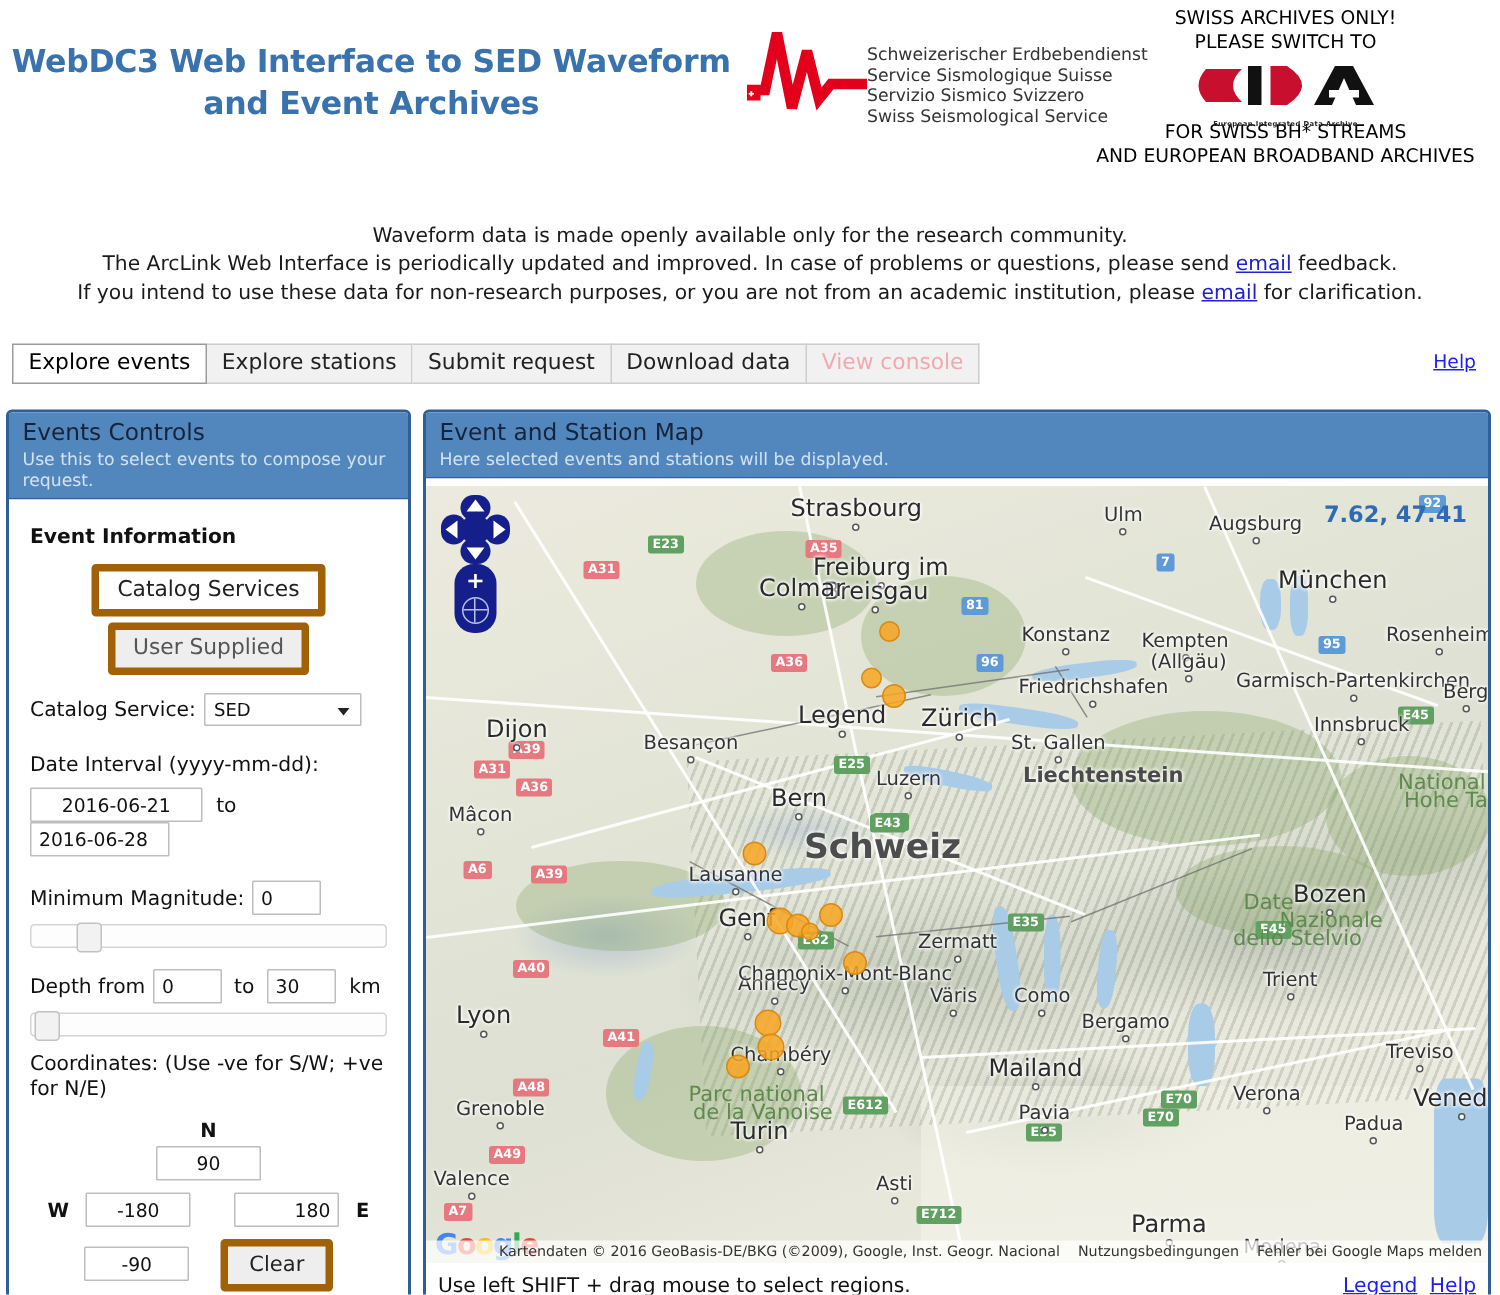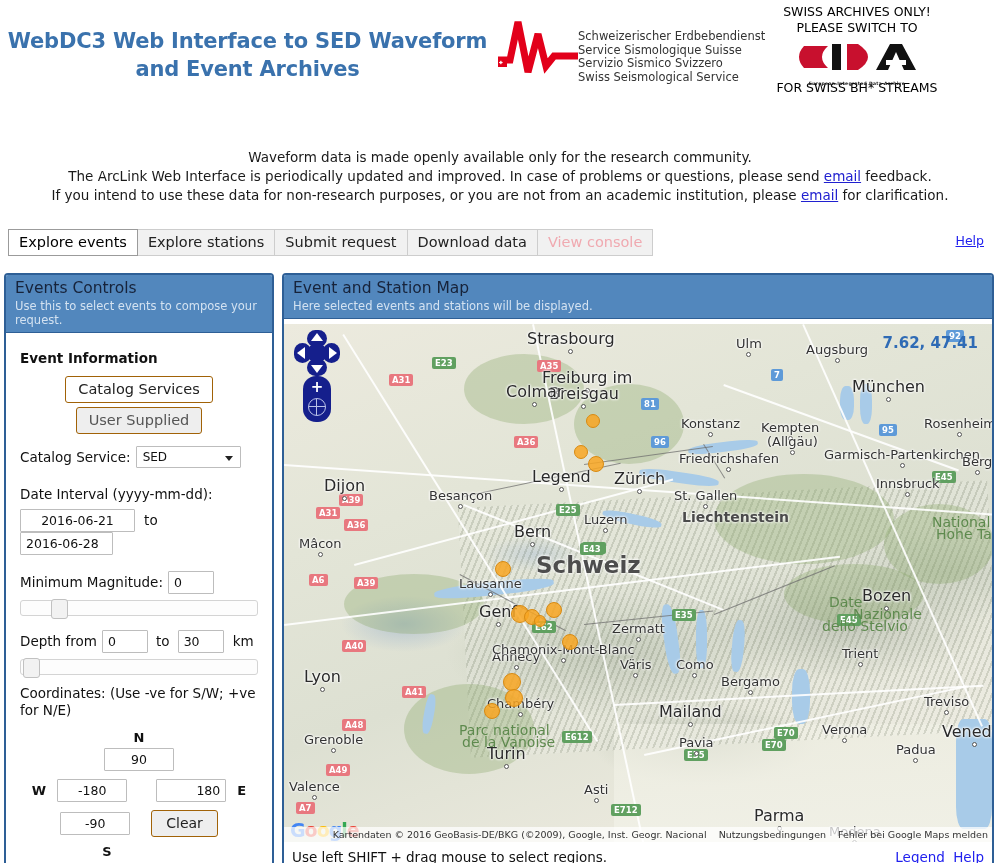--- a/index.html
+++ b/index.html
@@ -149,21 +149,21 @@
   .section-title {
     font-size: 13.5px;
     font-weight: bold;
     color: #111;
     margin: 7px 0 10px 0;
   }
   .btn {
     display: inline-block;
     font-size: 14.5px;
     padding: 3px 12px;
-    border: 1px solid #a16207;
+    border: 5px solid #a16207;
     background: #ffffff;
     color: #222;
     border-radius: 3px;
     cursor: pointer;
     line-height: 19px;
   }
   .btn.gray { background: #eeeeee; color: #555; }
   .btn.small { font-size: 14px; padding: 3px 14px; }
   .center-row { text-align: center; margin-bottom: 4px; }
 
@@ -450,20 +450,21 @@
       <svg width="118" height="34" viewBox="0 0 118 34">
         <path d="M6 6 Q -4 17 6 28 L 30 28 Q 18 17 30 6 Z" fill="#c8102e"></path>
         <rect x="34" y="4" width="9" height="26" fill="#111"></rect>
         <path d="M49 4 L60 4 Q80 17 60 30 L49 30 Z" fill="#c8102e"></path>
         <path d="M92 4 L104 4 L118 30 L106 30 L98 12 L90 30 L78 30 Z" fill="#111"></path>
         <rect x="88" y="20" width="20" height="5" fill="#fff"></rect>
       </svg>
       <div class="eida-sub">European Integrated Data Archive</div>
     </div>
     <div>FOR SWISS BH* STREAMS</div>
+    <div>AND EUROPEAN BROADBAND ARCHIVES</div>
   </div>
 </div>
 
 <div class="notice">
   <div>Waveform data is made openly available only for the research community.</div>
   <div>
     <span>The ArcLink Web Interface is periodically updated and improved. In case of problems or questions, please send </span><a href="#">email</a><span> feedback.</span>
   </div>
   <div>
     <span>If you intend to use these data for non-research purposes, or you are not from an academic institution, please </span><a href="#">email</a><span> for clarification.</span>

